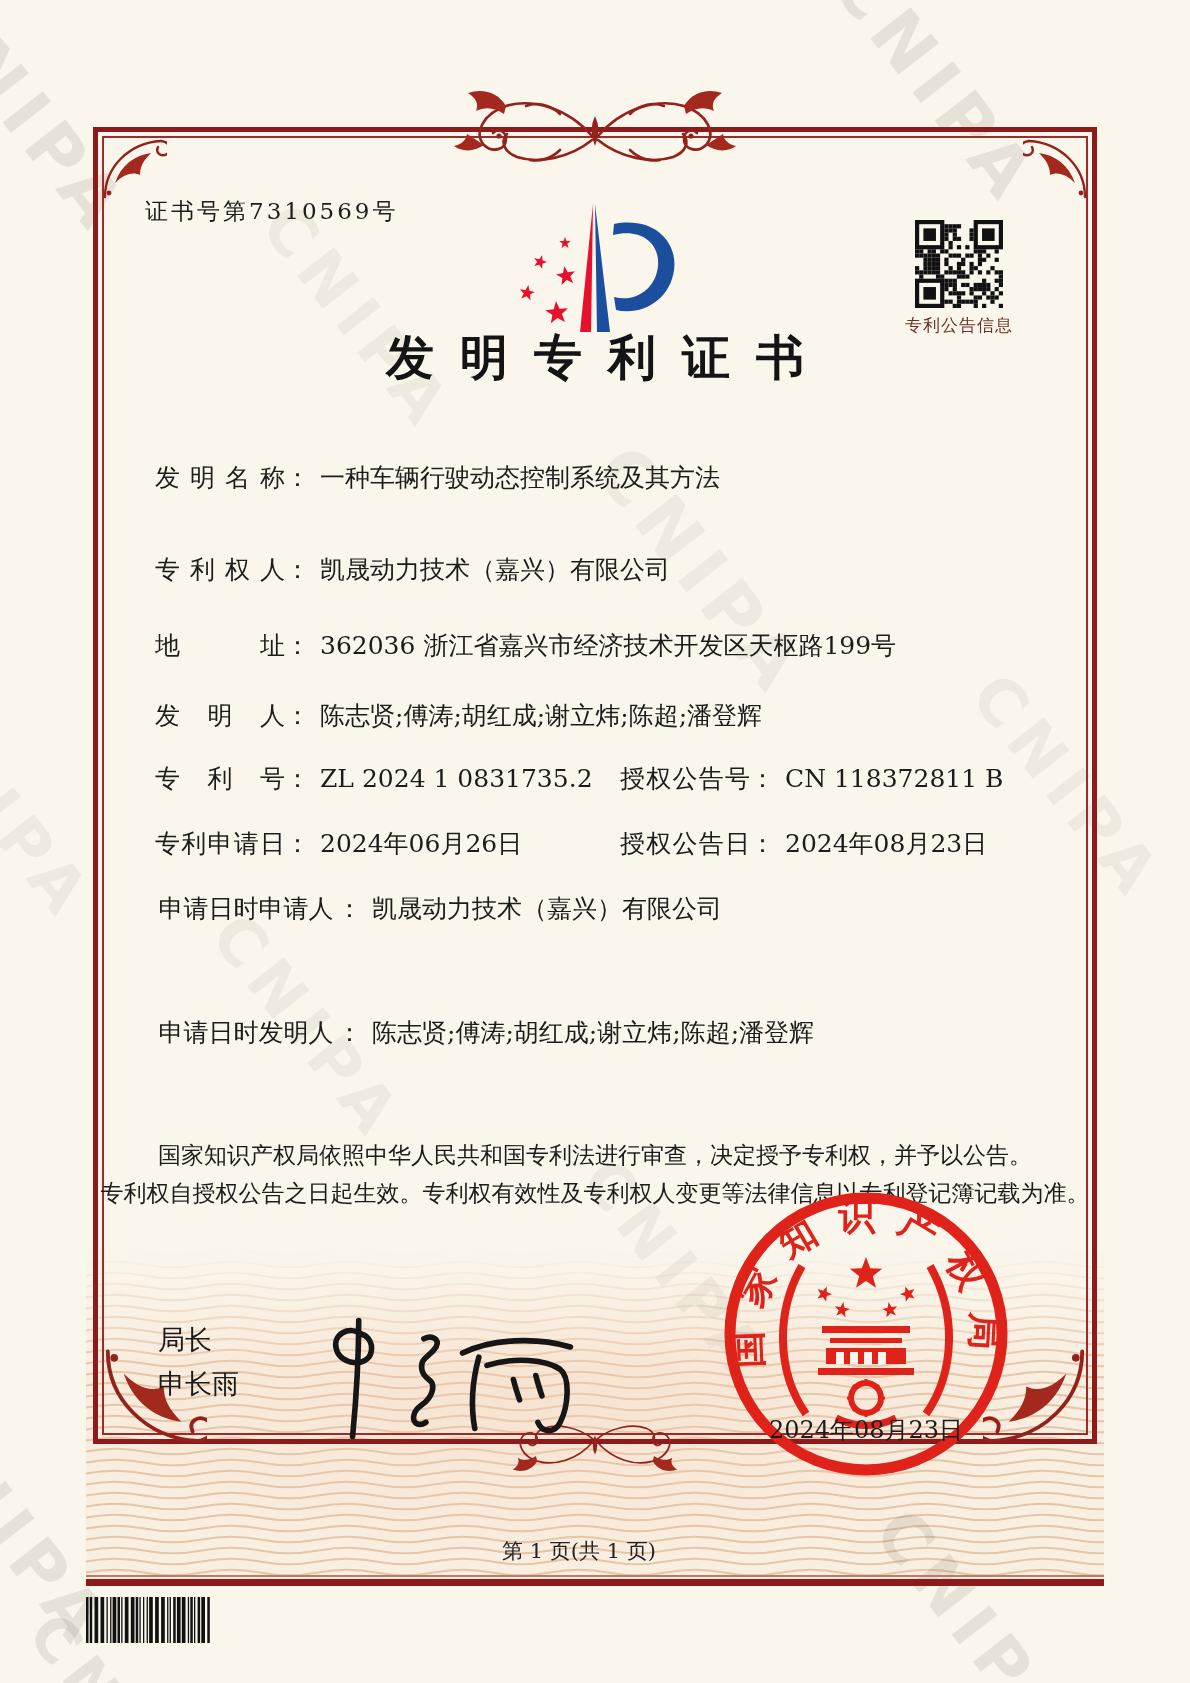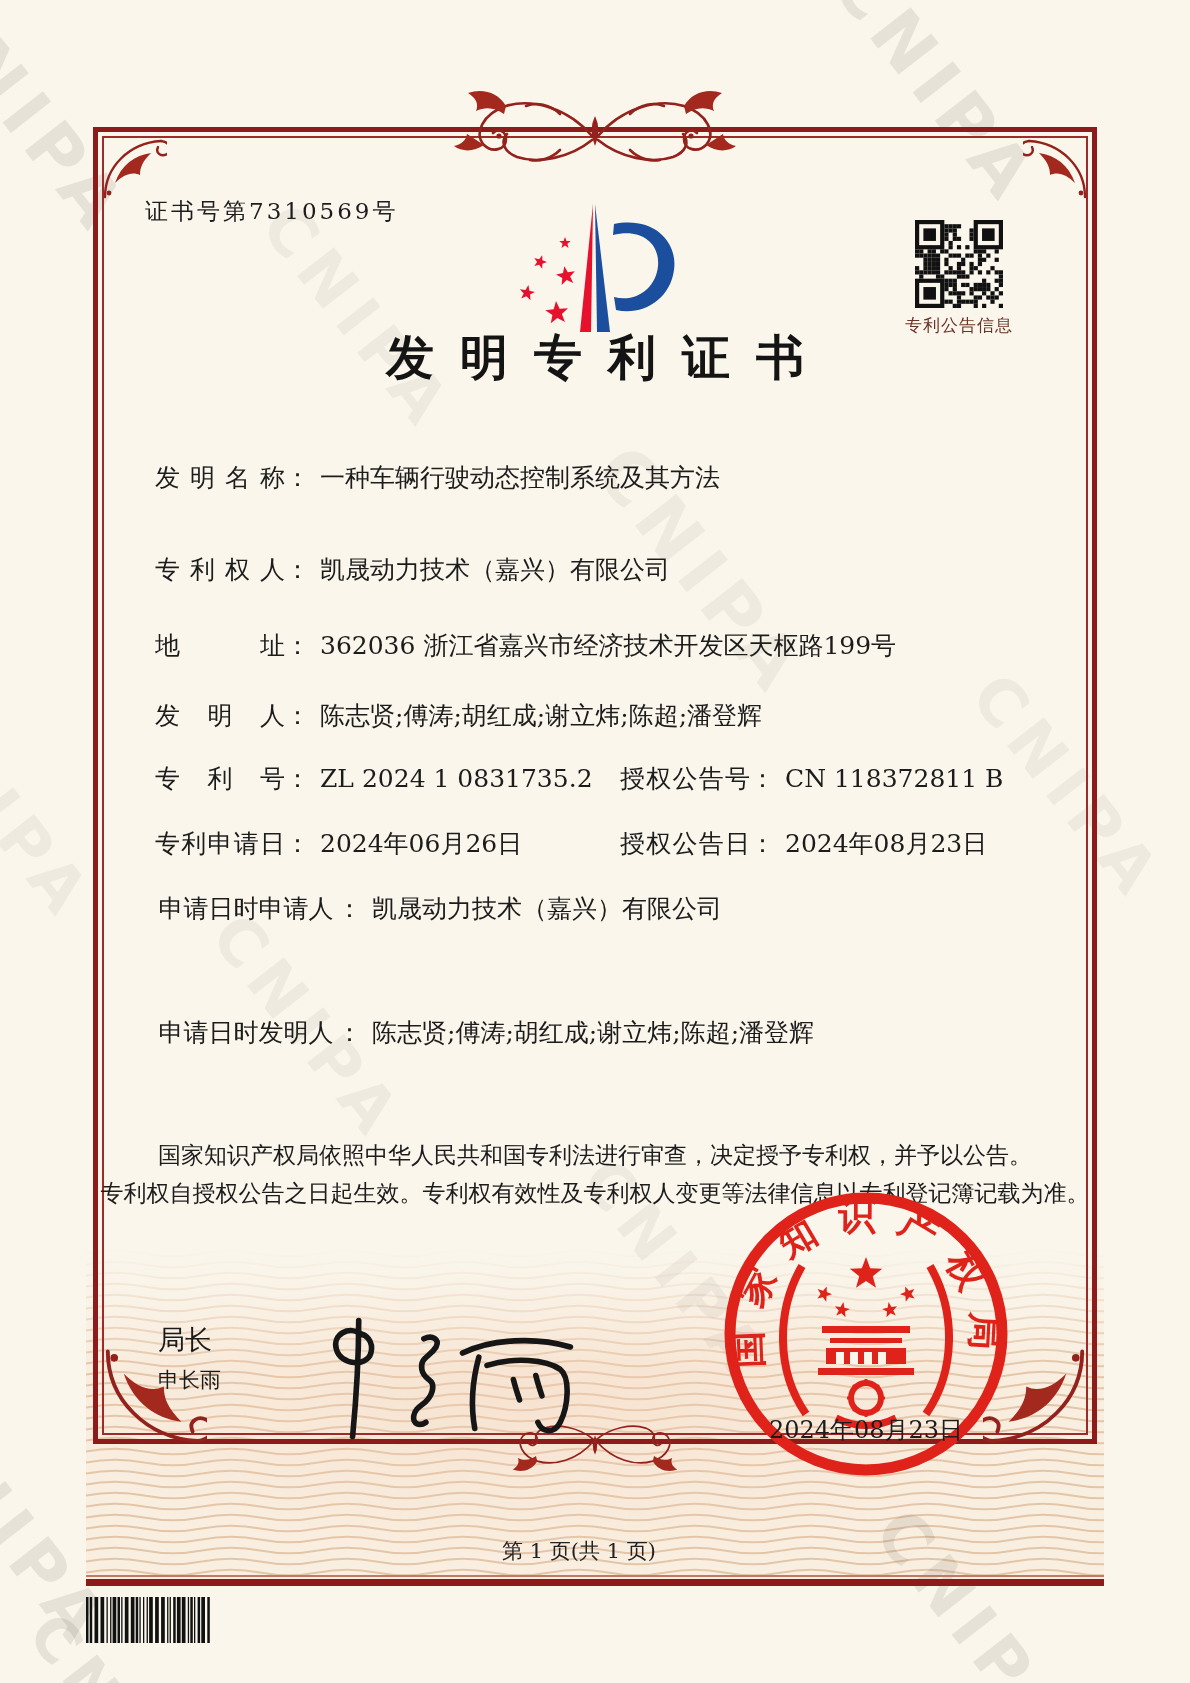--- a/index.html
+++ b/index.html
@@ -34,21 +34,21 @@
 
   .frow{position:absolute;left:155px;font-size:25px;color:#1c1c1c;white-space:nowrap;}
   .frow2{position:absolute;left:620px;font-size:25px;color:#1c1c1c;white-space:nowrap;}
   .flabel{display:inline-block;width:130px;text-align:justify;text-align-last:justify;}
   .flabelw{display:inline-block;width:182px;text-align:center;}
   .fvalue{margin-left:10px;}
 
   .stmt{position:absolute;left:93px;width:1004px;text-align:center;font-size:23px;color:#1c1c1c;white-space:nowrap;}
 
   .sigtitle{left:158px;top:1322px;font-size:27px;color:#1a1a1a;font-weight:500;}
-  .signame{left:158px;top:1366px;font-size:21px;color:#1a1a1a;font-weight:500;}
+  .signame{left:158px;top:1366px;font-size:27px;color:#1a1a1a;font-weight:500;}
 
   .footer{left:0;top:1537px;width:1158px;text-align:center;font-size:21px;color:#222;}
   .botline-thin{position:absolute;left:86px;top:1575px;width:1018px;height:2px;background:#c07a66;}
   .botline{position:absolute;left:86px;top:1579px;width:1018px;height:7px;background:#8e1b1b;}
 </style>
 </head>
 <body>
 
 <div id="page">
 

